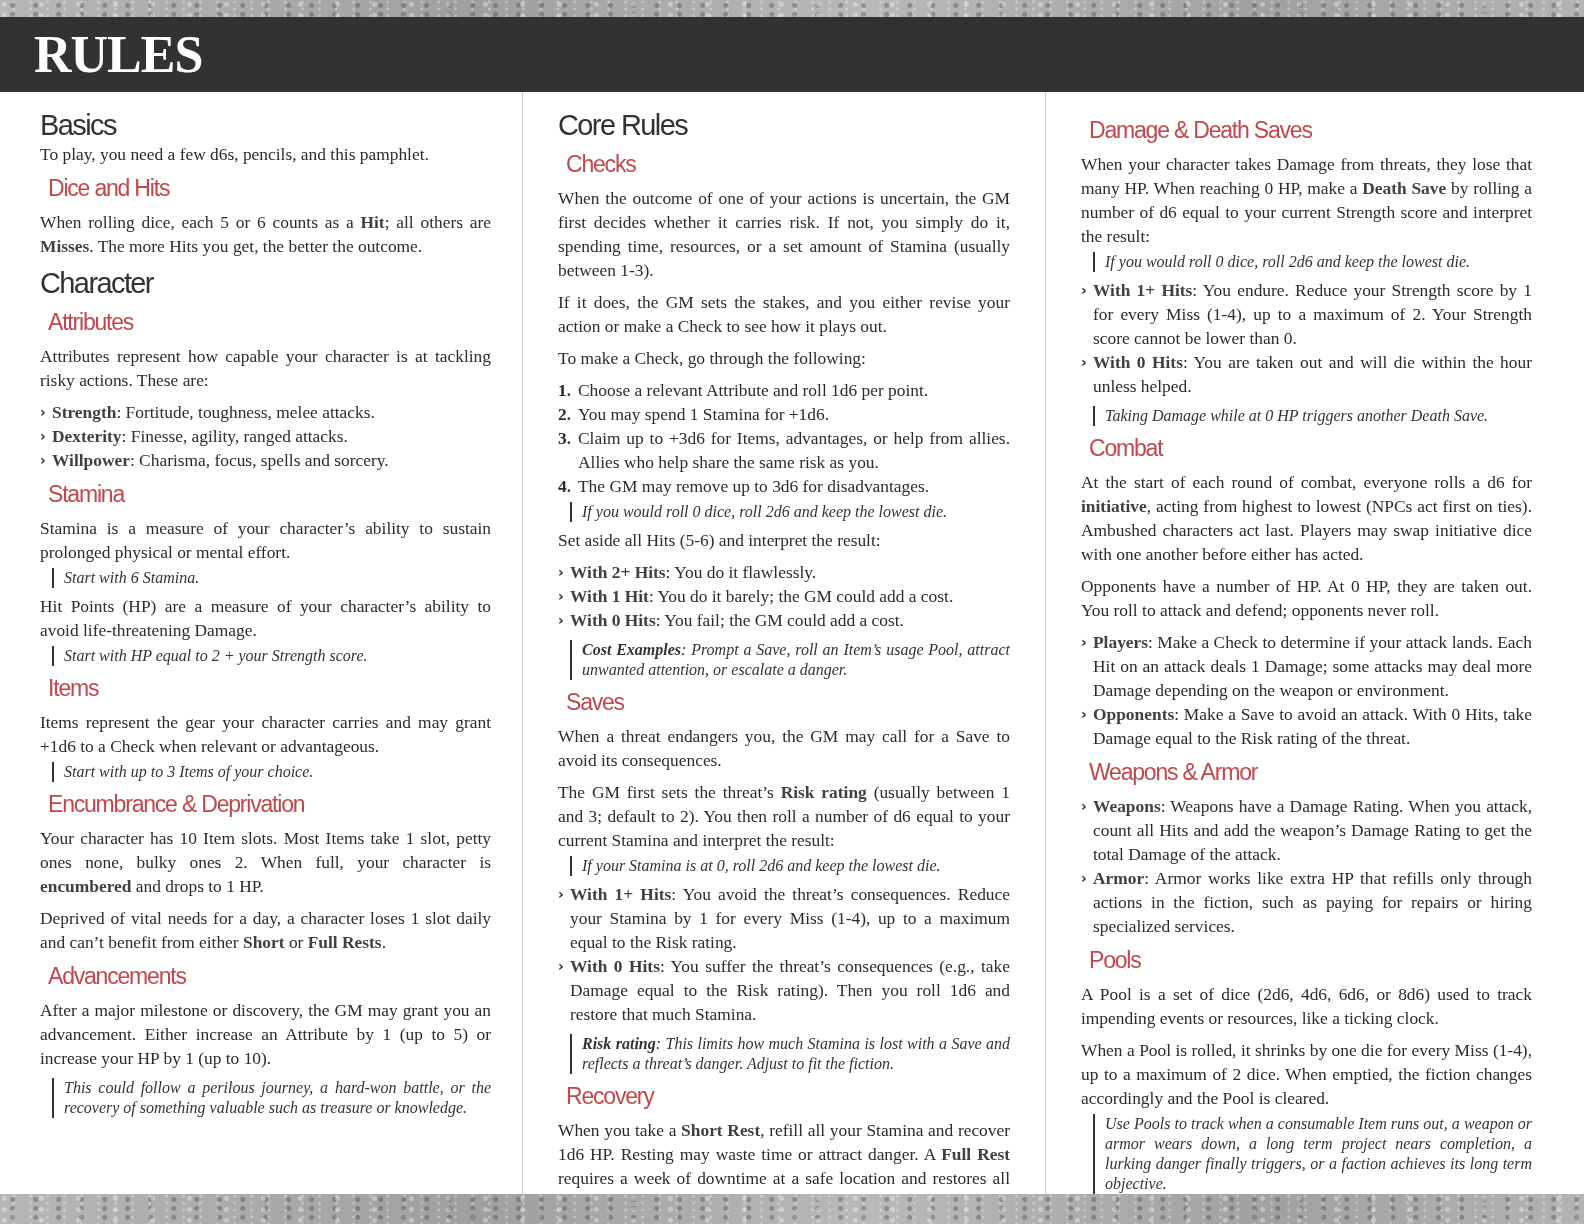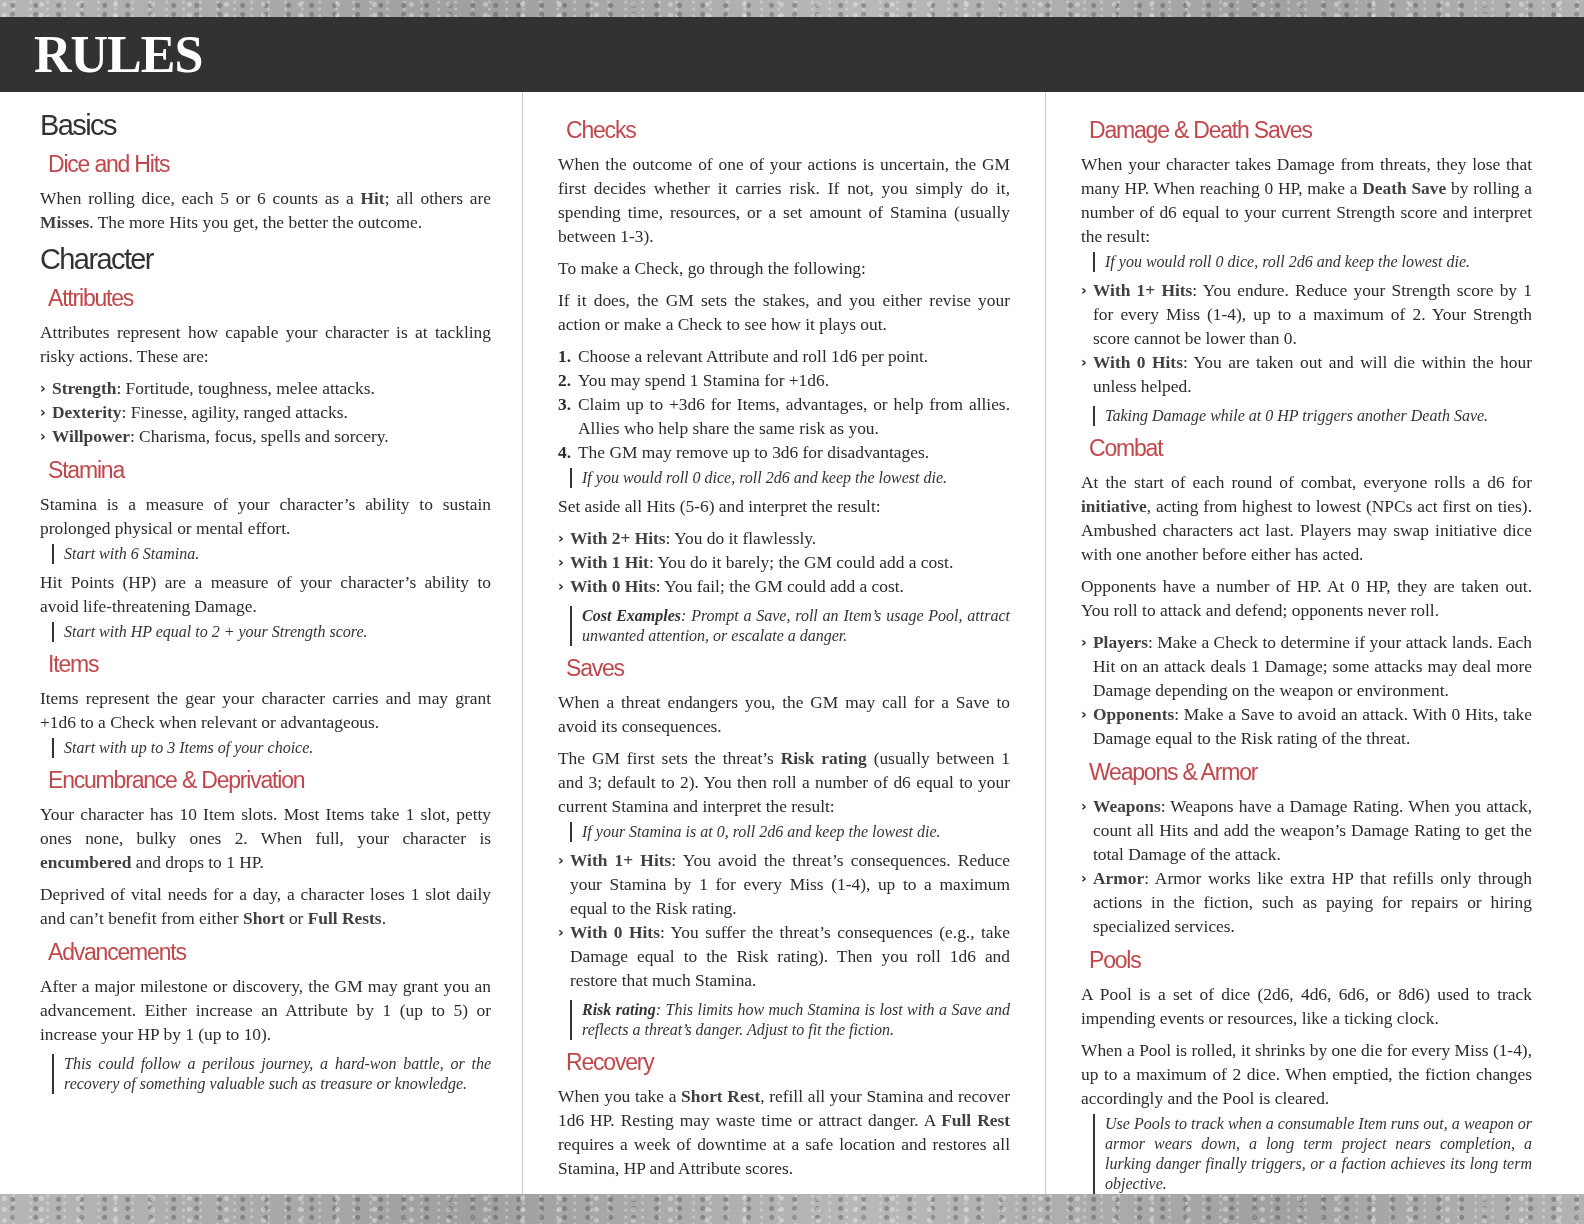--- a/index.html
+++ b/index.html
@@ -82,20 +82,21 @@
 <div class="header-bar">
   <h1 class="page-title">RULES</h1>
 </div>
 
 <div class="content">
   <div class="divider" style="left:522px"></div>
   <div class="divider" style="left:1045px"></div>
 
   <div class="col col1">
     <h2 class="section">Basics</h2>
+    <p class="body tight">To play, you need a few d6s, pencils, and this pamphlet.</p>
 
     <h3 class="sub">Dice and Hits</h3>
     <p class="body"><span>When rolling dice, each 5 or 6 counts as a </span><b class="kw">Hit</b><span>; all others are </span><b class="kw">Misses</b><span>. The more Hits you get, the better the outcome.</span></p>
 
     <h2 class="section">Character</h2>
     <h3 class="sub">Attributes</h3>
     <p class="body">Attributes represent how capable your character is at tackling risky actions. These are:</p>
     <ul class="arrows">
       <li><span class="chev">›</span><b class="kw">Strength</b><span>: Fortitude, toughness, melee attacks.</span></li>
       <li><span class="chev">›</span><b class="kw">Dexterity</b><span>: Finesse, agility, ranged attacks.</span></li>
@@ -116,24 +117,25 @@
     <h3 class="sub">Encumbrance &amp; Deprivation</h3>
     <p class="body"><span>Your character has 10 Item slots. Most Items take 1 slot, petty ones none, bulky ones 2. When full, your character is </span><b class="kw">encumbered</b><span> and drops to 1 HP.</span></p>
     <p class="body tight"><span>Deprived of vital needs for a day, a character loses 1 slot daily and can’t benefit from either </span><b class="kw">Short</b><span> or </span><b class="kw">Full Rests</b><span>.</span></p>
 
     <h3 class="sub">Advancements</h3>
     <p class="body">After a major milestone or discovery, the GM may grant you an advancement. Either increase an Attribute by 1 (up to 5) or increase your HP by 1 (up to 10).</p>
     <p class="note">This could follow a perilous journey, a hard-won battle, or the recovery of something valuable such as treasure or knowledge.</p>
   </div>
 
   <div class="col col2">
+    <h2 class="section">Core Rules</h2>
     <h3 class="sub">Checks</h3>
     <p class="body">When the outcome of one of your actions is uncertain, the GM first decides whether it carries risk. If not, you simply do it, spending time, resources, or a set amount of Stamina (usually between 1-3).</p>
+    <p class="body">If it does, the GM sets the stakes, and you either revise your action or make a Check to see how it plays out.</p>
     <p class="body">To make a Check, go through the following:</p>
-    <p class="body">If it does, the GM sets the stakes, and you either revise your action or make a Check to see how it plays out.</p>
     <ol class="steps">
       <li><span class="num">1.</span><span>Choose a relevant Attribute and roll 1d6 per point.</span></li>
       <li><span class="num">2.</span><span>You may spend 1 Stamina for +1d6.</span></li>
       <li><span class="num">3.</span><span>Claim up to +3d6 for Items, advantages, or help from allies. Allies who help share the same risk as you.</span></li>
       <li><span class="num">4.</span><span>The GM may remove up to 3d6 for disadvantages.</span></li>
     </ol>
     <p class="note">If you would roll 0 dice, roll 2d6 and keep the lowest die.</p>
     <p class="body">Set aside all Hits (5-6) and interpret the result:</p>
     <ul class="arrows">
       <li><span class="chev">›</span><b class="kw">With 2+ Hits</b><span>: You do it flawlessly.</span></li>

